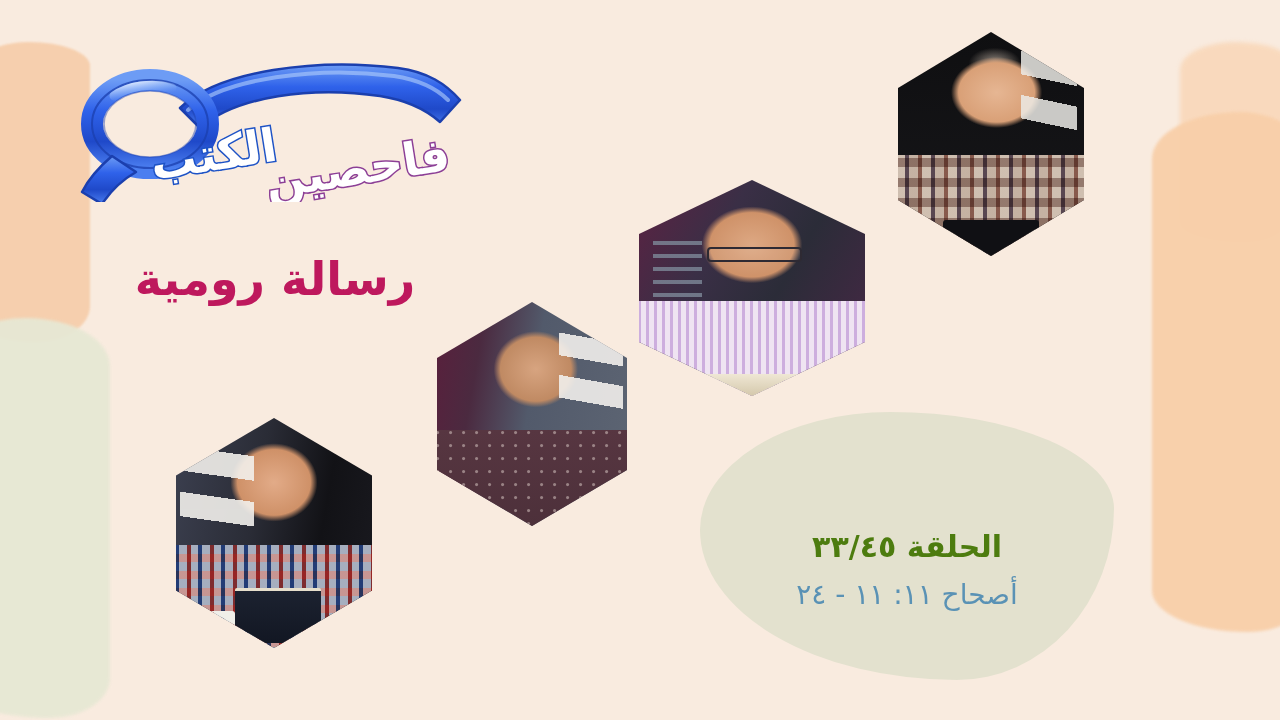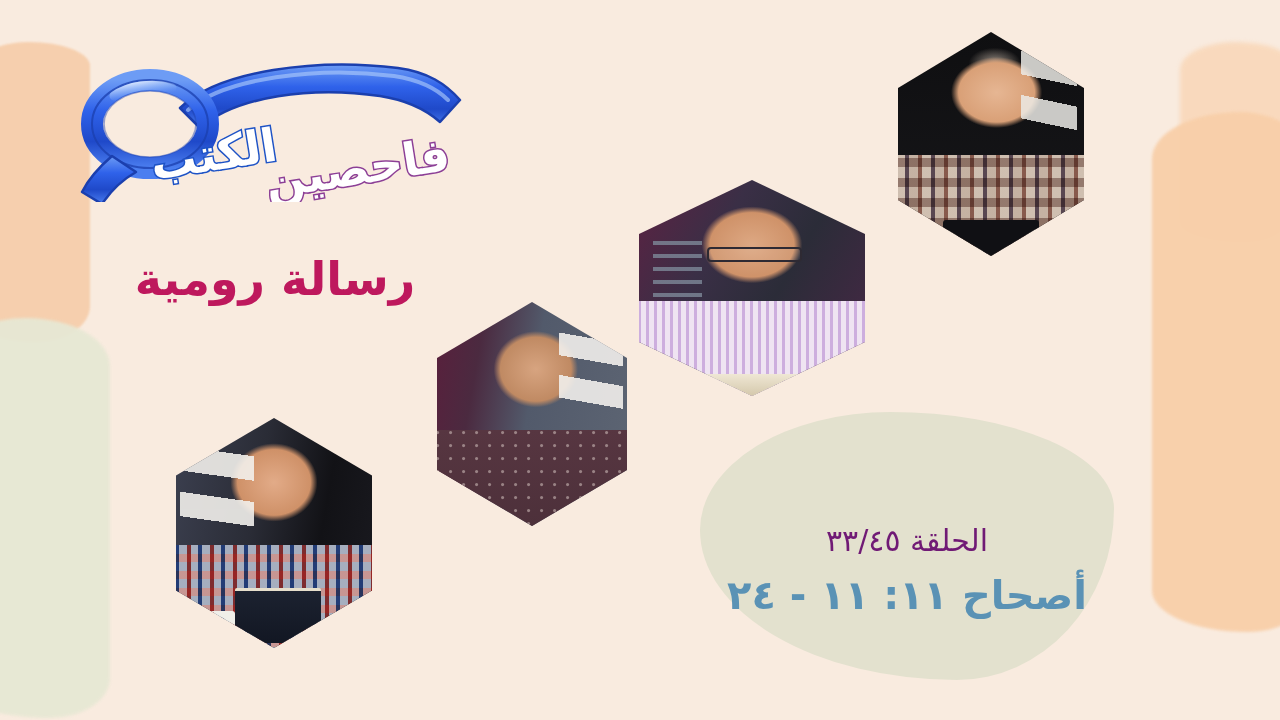--- a/index.html
+++ b/index.html
@@ -205,25 +205,25 @@
   #episode-info {
     position:absolute;
     left:700px; top:412px;
     width:414px; height:268px;
     display:flex; flex-direction:column;
     align-items:center; justify-content:center;
     gap:14px;
     direction:rtl;
   }
   #episode-number {
-    font-size:30px; font-weight:400; color:#701a75;
+    font-size:30px; font-weight:700; color:#4d7c0f;
     white-space:nowrap; letter-spacing:.5px;margin-top:48px;
   }
   #episode-passage {
-    font-size:40px; font-weight:700; color:#5a92b5;
+    font-size:28px; font-weight:400; color:#5a92b5;
     white-space:nowrap; letter-spacing:.5px;text-align:center;
   }
 </style>
 </head>
 <body>
 
 <div id="stage">
 
   <div class="brush brush-peach-left"></div>
   <div class="brush brush-sage-left"></div>

